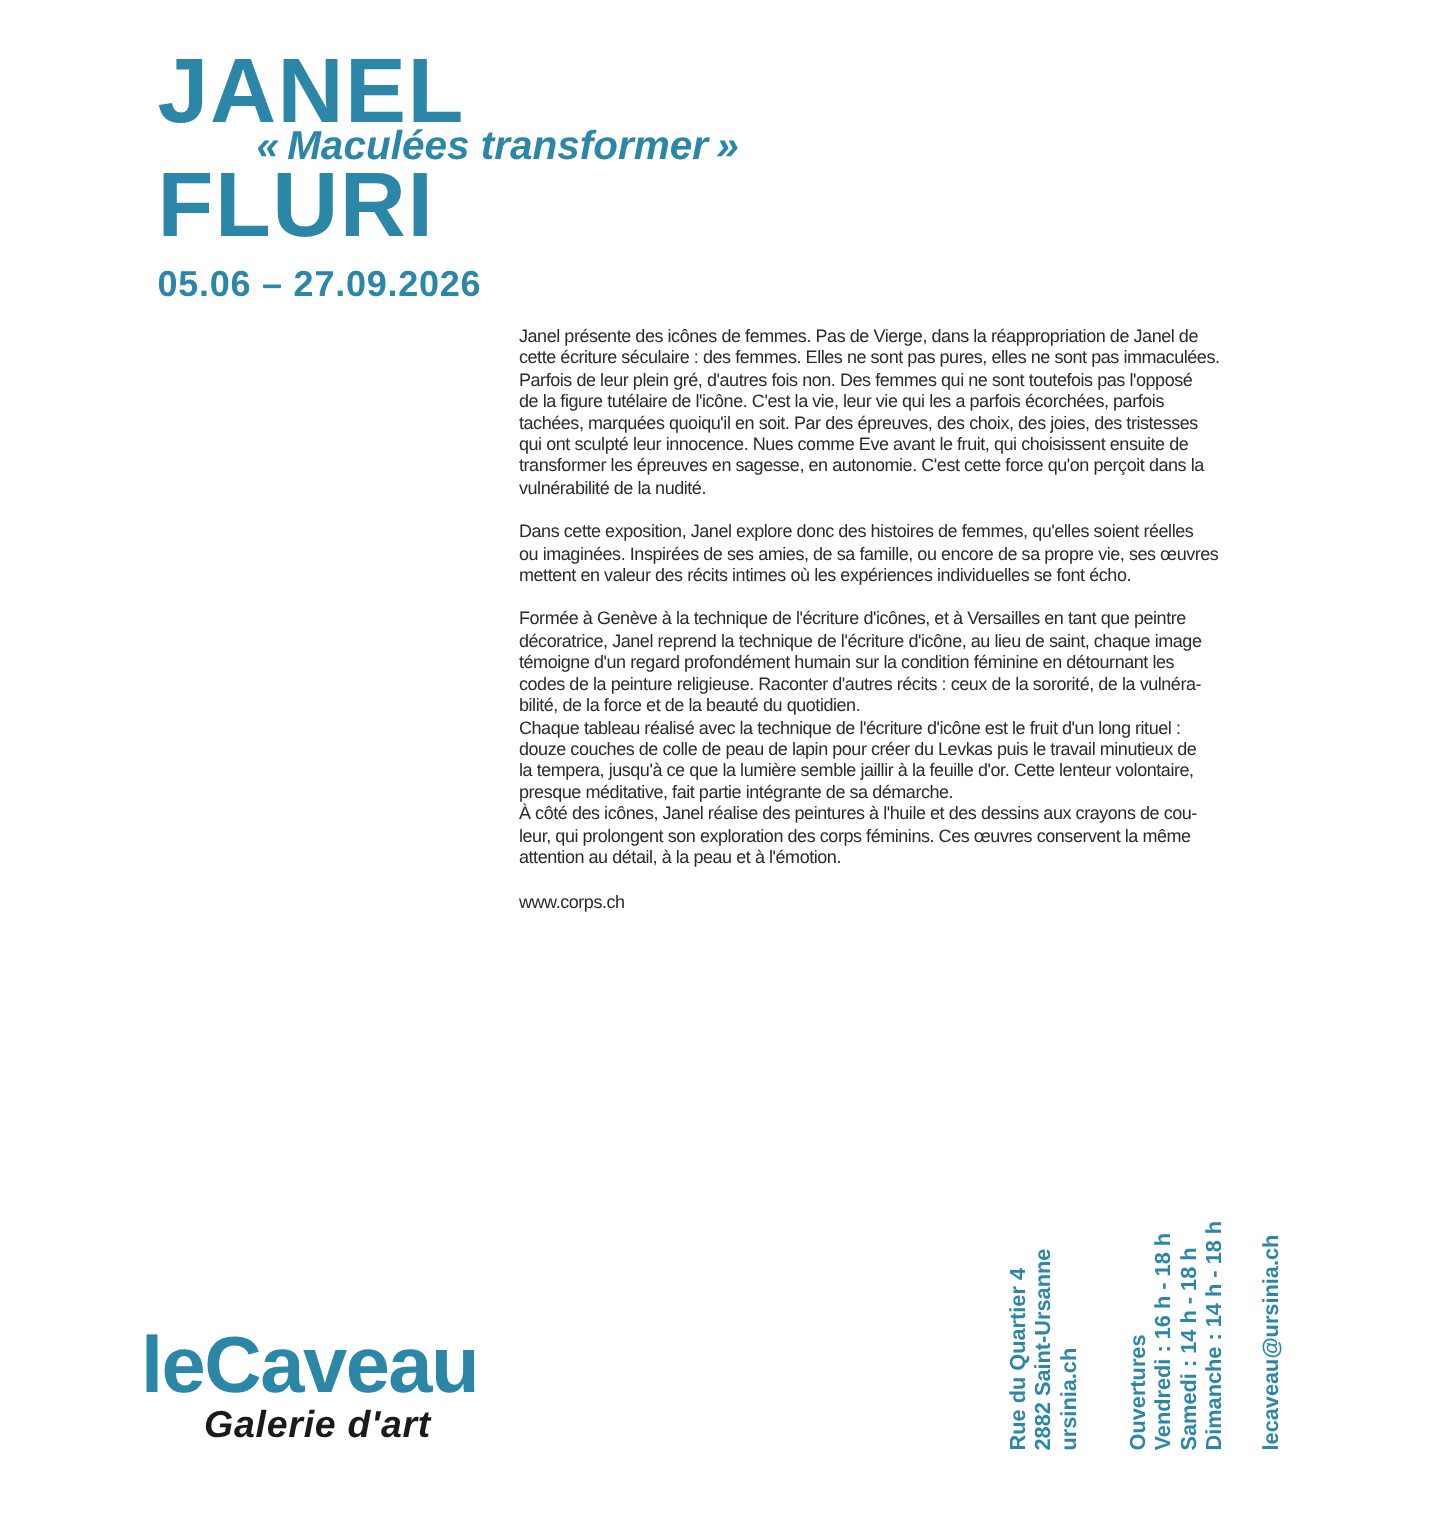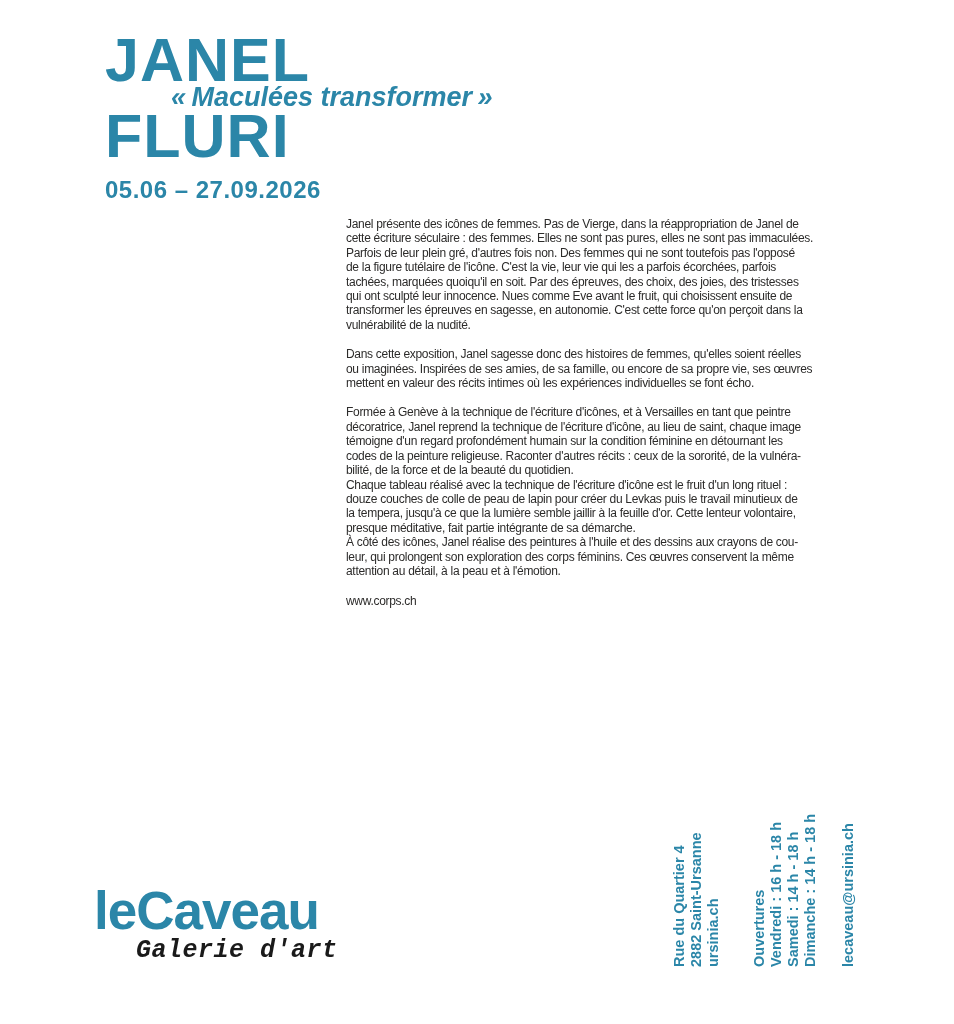--- a/index.html
+++ b/index.html
@@ -54,21 +54,21 @@
   
   .logo{
     position:absolute;left:94px;top:884px;
     color:var(--accent);
     font-size:53px;font-weight:700;letter-spacing:-1px;
     line-height:1;
   }
   .logo-sub{
     position:absolute;left:136px;top:938px;
     color:#1a1a1a;
-    font-family:Liberation Mono, monospace;
+    font-family:Liberation Sans, sans-serif;
     font-size:25px;font-weight:700;font-style:italic;
     line-height:1;letter-spacing:0.5px;
   }
   
   .vert{
     position:absolute;
     top:967px;
     transform:rotate(-90deg);
     transform-origin:0 0;
     color:var(--accent);
@@ -94,21 +94,21 @@
 
   <div class="body-text">
     <p class="p1">Janel présente des icônes de femmes. Pas de Vierge, dans la réappropriation de Janel de
 cette écriture séculaire : des femmes. Elles ne sont pas pures, elles ne sont pas immaculées.
 Parfois de leur plein gré, d'autres fois non. Des femmes qui ne sont toutefois pas l'opposé
 de la figure tutélaire de l'icône. C'est la vie, leur vie qui les a parfois écorchées, parfois
 tachées, marquées quoiqu'il en soit. Par des épreuves, des choix, des joies, des tristesses
 qui ont sculpté leur innocence. Nues comme Eve avant le fruit, qui choisissent ensuite de
 transformer les épreuves en sagesse, en autonomie. C'est cette force qu'on perçoit dans la
 vulnérabilité de la nudité.</p>
-    <p class="p2">Dans cette exposition, Janel sagesse donc des histoires de femmes, qu'elles soient réelles
+    <p class="p2">Dans cette exposition, Janel explore donc des histoires de femmes, qu'elles soient réelles
 ou imaginées. Inspirées de ses amies, de sa famille, ou encore de sa propre vie, ses œuvres
 mettent en valeur des récits intimes où les expériences individuelles se font écho.</p>
     <p class="p3">Formée à Genève à la technique de l'écriture d'icônes, et à Versailles en tant que peintre
 décoratrice, Janel reprend la technique de l'écriture d'icône, au lieu de saint, chaque image
 témoigne d'un regard profondément humain sur la condition féminine en détournant les
 codes de la peinture religieuse. Raconter d'autres récits : ceux de la sororité, de la vulnéra-
 bilité, de la force et de la beauté du quotidien.
 Chaque tableau réalisé avec la technique de l'écriture d'icône est le fruit d'un long rituel :
 douze couches de colle de peau de lapin pour créer du Levkas puis le travail minutieux de
 la tempera, jusqu'à ce que la lumière semble jaillir à la feuille d'or. Cette lenteur volontaire,

